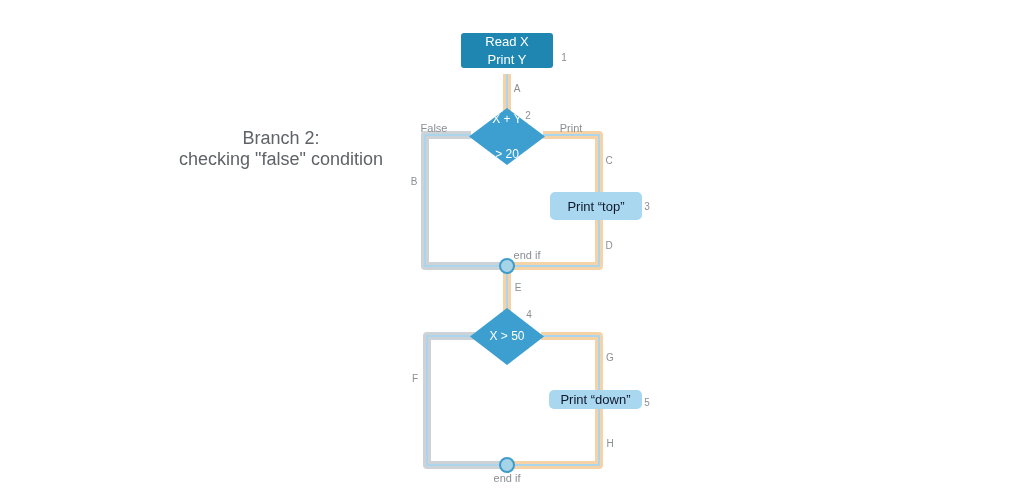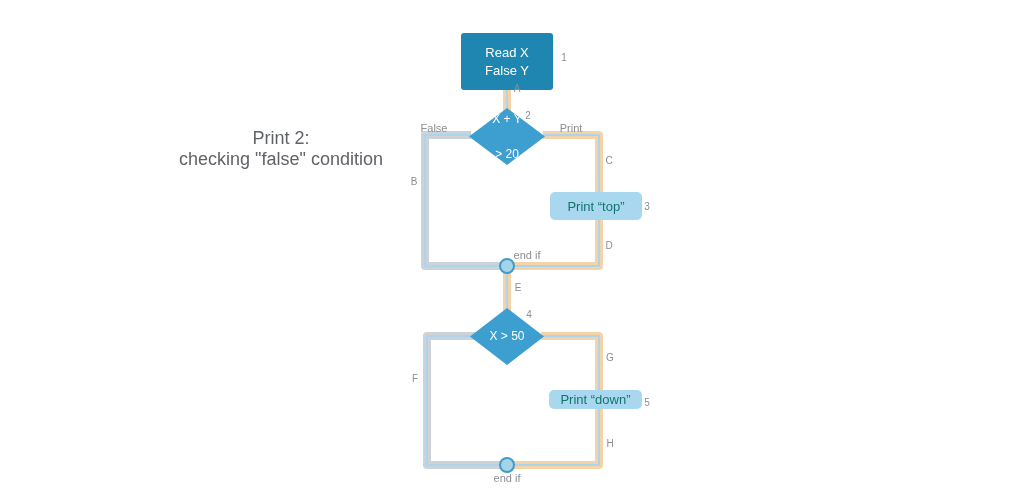--- a/index.html
+++ b/index.html
@@ -16,37 +16,37 @@
   }
   *{margin:0;padding:0;box-sizing:border-box;}
   html,body{background:#ffffff;}
   body{font-family:"Liberation Sans",sans-serif;}
   .stage{position:relative;width:1024px;height:502px;background:#ffffff;overflow:hidden;}
   .connectors{position:absolute;left:0;top:0;}
 
   .caption{position:absolute;width:300px;text-align:center;font-size:18px;line-height:21px;color:var(--caption-gray);}
 
   .read-box{
-    position:absolute;left:461px;top:33px;width:92px;height:57px;
+    position:absolute;left:461px;top:33px;width:92px;height:35px;
     background:var(--node-primary);border-radius:3px;
     display:flex;flex-direction:column;align-items:center;justify-content:center;
     color:#fff;font-size:13px;line-height:18px;
   }
   .diamond{
     position:absolute;background:var(--decision);
     clip-path:polygon(50% 0,100% 50%,50% 100%,0 50%);
     display:flex;flex-direction:column;align-items:center;justify-content:center;
     color:#fff;font-size:12px;line-height:15px;gap:20px;
   }
   .diamond-1{left:469px;top:108px;width:76px;height:57px;}
   .diamond-2{left:470px;top:308px;width:74px;height:57px;}
   .print-box{
     position:absolute;background:var(--action-light);border-radius:5px;
     display:flex;align-items:center;justify-content:center;
-    color:#0f766e;font-size:13px;
+    color:#0f172a;font-size:13px;
   }
   .print-top{left:550px;top:192px;width:92px;height:28px;}
   .print-down{left:549px;top:390px;width:93px;height:19px;}
   .junction{
     position:absolute;width:16px;height:16px;border-radius:50%;
     background:var(--junction-fill);border:2px solid var(--junction-border);
   }
   .junction-1{left:499px;top:258px;}
   .junction-2{left:499px;top:457px;}
 
@@ -75,27 +75,27 @@
       <path d="M471 135 H425 V266 H502" stroke="#aad5ec" stroke-width="2"></path>
       <path d="M475 336 H427 V465 H502" stroke="#aad5ec" stroke-width="2"></path>
       <path d="M507 74 V113" stroke="#aad5ec" stroke-width="2"></path>
       <path d="M543 135 H599 V266 H508" stroke="#aad5ec" stroke-width="2"></path>
       <path d="M507 272 V313" stroke="#aad5ec" stroke-width="2"></path>
       <path d="M541 336 H599 V465 H508" stroke="#aad5ec" stroke-width="2"></path>
     </g>
   </svg>
 
   <div class="caption" style="left:131px;top:128px;">
-    <div>Print 2:</div>
+    <div>Branch 2:</div>
     <div>checking "false" condition</div>
   </div>
 
   <div class="read-box">
     <div>Read X</div>
-    <div>False Y</div>
+    <div>Print Y</div>
   </div>
 
   <div class="diamond diamond-1">
     <div>X + Y</div>
     <div>&gt; 20</div>
   </div>
 
   <div class="print-box print-top">
     <span>Print “top”</span>
   </div>

